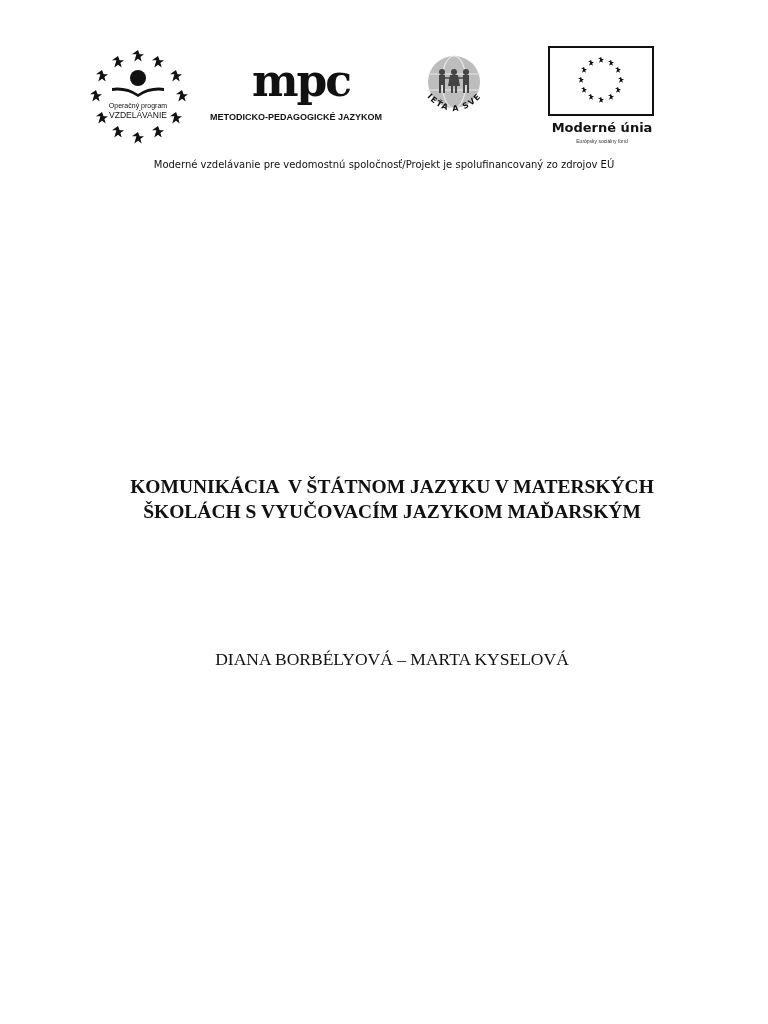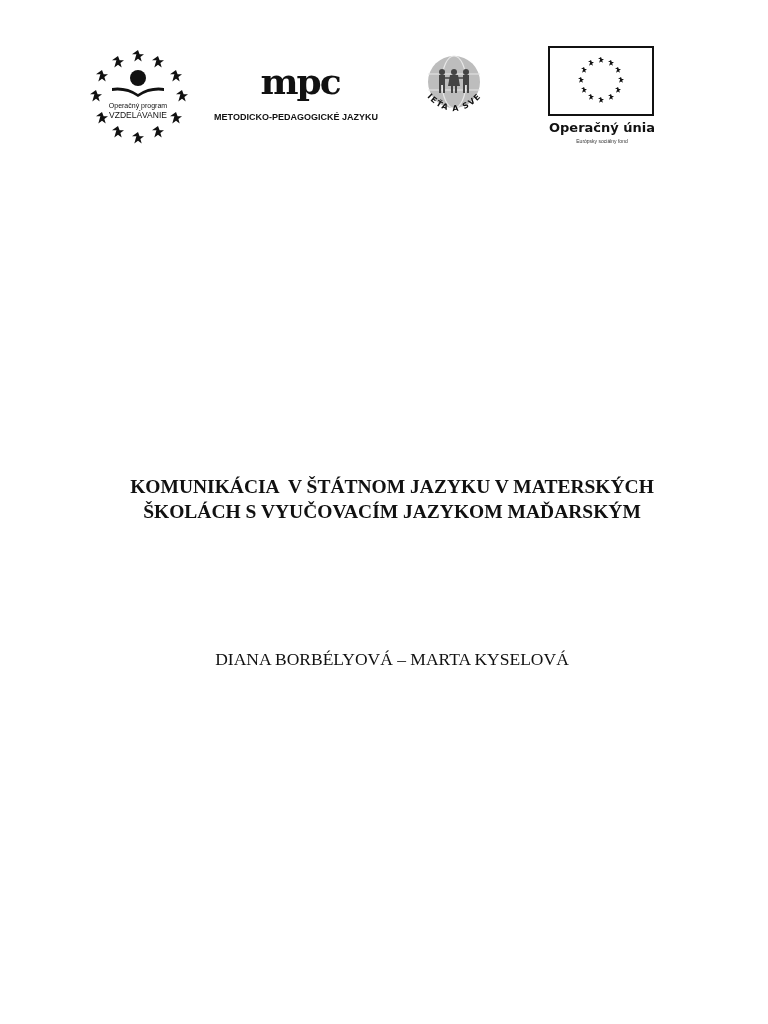--- a/index.html
+++ b/index.html
@@ -4,21 +4,21 @@
 <style>
   html, body { margin: 0; padding: 0; background: #ffffff; }
   body { width: 768px; height: 1024px; position: relative; overflow: hidden; color: #111; }
   .page { position: absolute; left: 0; top: 0; width: 768px; height: 1024px; background: #fff; }
 
   
   .logo { position: absolute; }
   .logo-op { left: 86px; top: 48px; width: 104px; height: 98px; }
   .logo-mpc { left: 208px; top: 58px; width: 176px; height: 72px; }
   .logo-mpc .mark { position: absolute; left: 44px; top: 0; width: 96px; text-align: center;
-    font-family: "DejaVu Serif", "Liberation Serif", serif; font-weight: bold; font-size: 36px; letter-spacing: -2px; color: #111; line-height: 46px; }
+    font-family: "DejaVu Serif", "Liberation Serif", serif; font-weight: bold; font-size: 44px; letter-spacing: -2px; color: #111; line-height: 46px; }
   .logo-mpc .sub { position: absolute; left: 0; top: 54px; width: 176px; text-align: center;
     font-family: "Liberation Sans", sans-serif; font-size: 9px; font-weight: bold; color: #111; letter-spacing: 0; white-space: nowrap; }
   .logo-dieta { left: 416px; top: 52px; width: 76px; height: 68px; }
   .logo-eu { left: 546px; top: 46px; width: 112px; height: 100px; }
   .eu-flag { position: absolute; left: 2px; top: 0; width: 106px; height: 70px; border: 2px solid #111; box-sizing: border-box; background: #fff; }
   .eu-title { position: absolute; left: 0; top: 74px; width: 112px; text-align: center;
     font-family: "DejaVu Sans", sans-serif; font-weight: bold; font-size: 13px; color: #111; white-space: nowrap; }
   .eu-sub { position: absolute; left: 0; top: 92px; width: 112px; text-align: center;
     font-family: "Liberation Sans", sans-serif; font-size: 5px; color: #333; white-space: nowrap; }
 
@@ -58,21 +58,21 @@
         <circle cx="52" cy="30" r="8"></circle>
         <path d="M26 40 Q40 38 52 46 Q64 38 78 40 L78 43 Q64 41 52 49 Q40 41 26 43 Z"></path>
         <text x="52" y="60" text-anchor="middle" font-family="Liberation Sans, sans-serif" font-size="7" fill="#111">Operačný program</text>
         <text x="52" y="70" text-anchor="middle" font-family="Liberation Sans, sans-serif" font-size="8.5" fill="#111">VZDELÁVANIE</text>
       </g>
     </svg>
   </div>
 
   <div class="logo logo-mpc">
     <div class="mark">mpc</div>
-    <div class="sub">METODICKO-PEDAGOGICKÉ JAZYKU</div>
+    <div class="sub">METODICKO-PEDAGOGICKÉ JAZYKOM</div>
   </div>
 
   <div class="logo logo-dieta">
     <svg width="76" height="68" viewBox="0 0 76 68">
       <circle cx="38" cy="30" r="26" fill="#bdbdbd"></circle>
       <g stroke="#e8e8e8" stroke-width="1.2" fill="none">
         <ellipse cx="38" cy="30" rx="12" ry="26"></ellipse>
         <line x1="12" y1="22" x2="64" y2="22"></line>
         <line x1="12" y1="38" x2="64" y2="38"></line>
       </g>
@@ -114,24 +114,25 @@
           <use href="#es" x="61" y="49"></use>
           <use href="#es" x="51" y="52"></use>
           <use href="#es" x="41" y="49"></use>
           <use href="#es" x="34" y="42"></use>
           <use href="#es" x="31" y="32"></use>
           <use href="#es" x="34" y="22"></use>
           <use href="#es" x="41" y="15"></use>
         </g>
       </svg>
     </div>
-    <div class="eu-title">Operačný únia</div>
+    <div class="eu-title">Moderné únia</div>
     <div class="eu-sub">Európsky sociálny fond</div>
   </div>
 
+  <div class="tagline">Moderné vzdelávanie pre vedomostnú spoločnosť/Projekt je spolufinancovaný zo zdrojov EÚ</div>
 
   <div class="title">
     <span>KOMUNIKÁCIA  V ŠTÁTNOM JAZYKU V MATERSKÝCH</span>
     <span>ŠKOLÁCH S VYUČOVACÍM JAZYKOM MAĎARSKÝM</span>
   </div>
 
   <div class="authors">DIANA BORBÉLYOVÁ – MARTA KYSELOVÁ</div>
 </div>
 
 </body></html>

